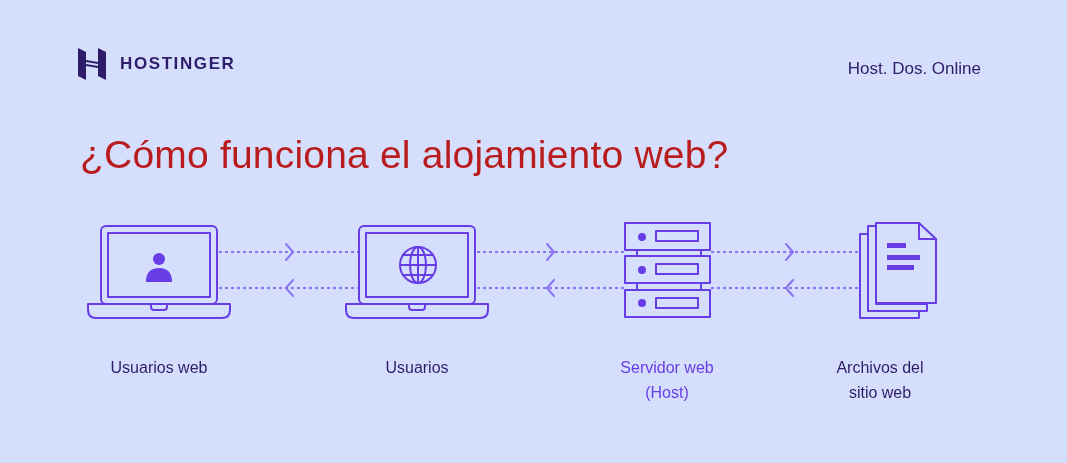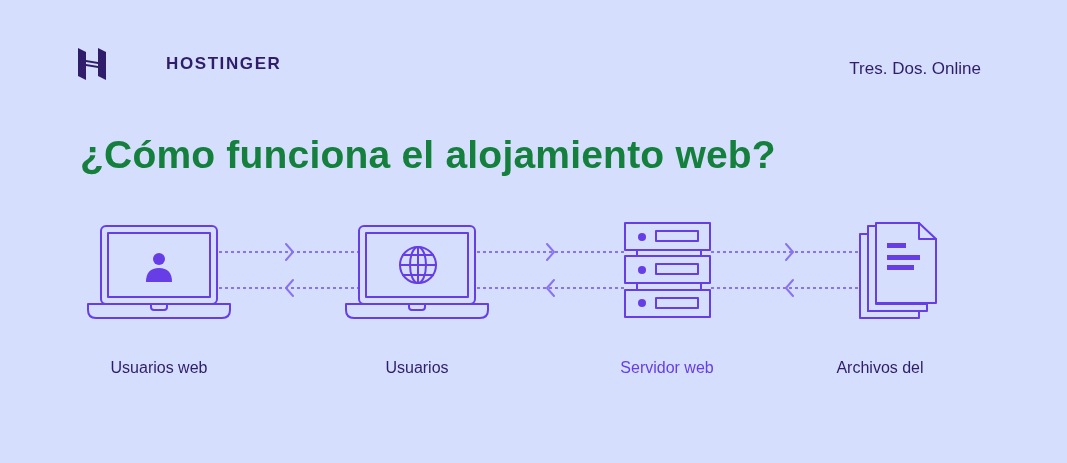--- a/index.html
+++ b/index.html
@@ -1,37 +1,37 @@
 <!DOCTYPE html>
 <html><head>
 <meta charset="utf-8">
 <style>
   html, body { margin:0; padding:0; }
   body { width:1067px; height:463px; background:#d5dffd; font-family:"Liberation Sans", sans-serif; position:relative; overflow:hidden; color:#2f1c6a; }
-  .logo { position:absolute; left:78px; top:48px; display:flex; align-items:center;gap:46px; }
+  .logo { position:absolute; left:78px; top:48px; display:flex; align-items:center; }
   .logo svg { width:28px; height:32px; }
   .logo-text { margin-left:14px; font-weight:700; font-size:17px; letter-spacing:1.6px; color:#2f1c6a; }
   .tagline { position:absolute; right:86px; top:59px; font-size:17px; color:#2f1c6a; }
-  .title { position:absolute; left:80px; top:133px; font-size:39px; font-weight:700; color:#15803d; letter-spacing:0.2px; }
+  .title { position:absolute; left:80px; top:133px; font-size:39px; font-weight:400; color:#b91c1c; letter-spacing:0.2px; }
   .diagram { position:absolute; left:0; top:210px; width:1067px; height:120px; }
   .label { position:absolute; top:355px; font-size:16px; text-align:center; line-height:25px; color:#2f1c6a; }
   .label.accent { color:#673de6; font-weight:400; }
 </style>
 </head>
 <body>
 
 <div class="logo">
   <svg viewBox="0 0 28 32">
     <path d="M0 0 L8 4 L8 12 L20 14 L20 0 L28 4 L28 32 L20 28 L20 20 L8 18 L8 32 L0 28 Z" fill="#2f1c6a"></path>
     <path d="M8 14 L20 16 L20 18 L8 16 Z" fill="#d5dffd"></path>
   </svg>
   <span class="logo-text">HOSTINGER</span>
 </div>
 
-<div class="tagline">Tres. Dos. Online</div>
+<div class="tagline">Host. Dos. Online</div>
 
 <div class="title">¿Cómo funciona el alojamiento web?</div>
 
 <svg class="diagram" viewBox="0 210 1067 120" width="1067" height="120">
   <g fill="none" stroke="#673de6" stroke-width="2" stroke-linejoin="round" stroke-linecap="round">
 
     <g>
       <rect x="101" y="226" width="116" height="78" rx="5"></rect>
       <rect x="108" y="233" width="102" height="64"></rect>
       <path d="M88 304 L230 304 L230 310 Q230 318 222 318 L96 318 Q88 318 88 310 Z"></path>
@@ -100,16 +100,18 @@
 </svg>
 
 <div class="label" style="left:79px; width:160px;">
   <div>Usuarios web</div>
 </div>
 <div class="label" style="left:337px; width:160px;">
   <div>Usuarios</div>
 </div>
 <div class="label accent" style="left:587px; width:160px;">
   <div>Servidor web</div>
+  <div>(Host)</div>
 </div>
 <div class="label" style="left:800px; width:160px;">
   <div>Archivos del</div>
+  <div>sitio web</div>
 </div>
 
 </body></html>

